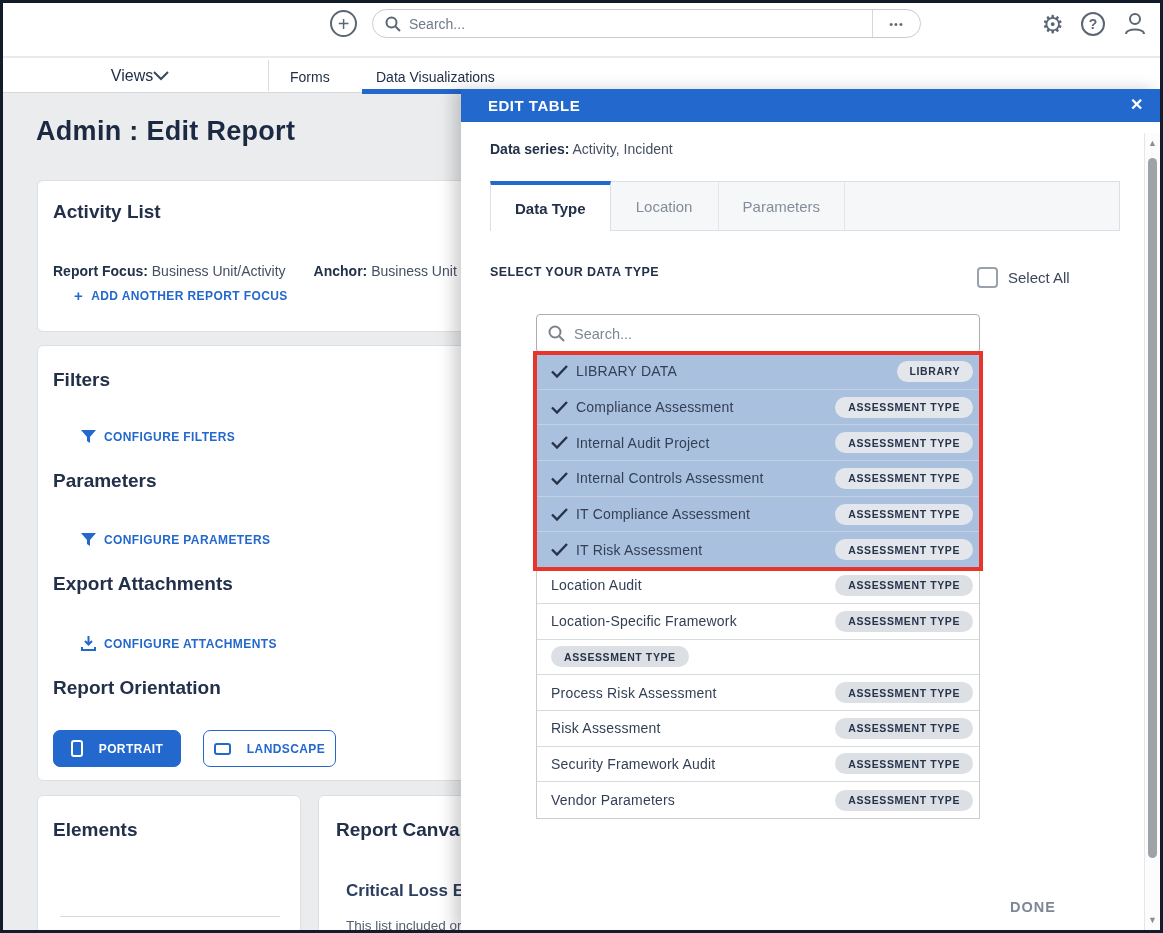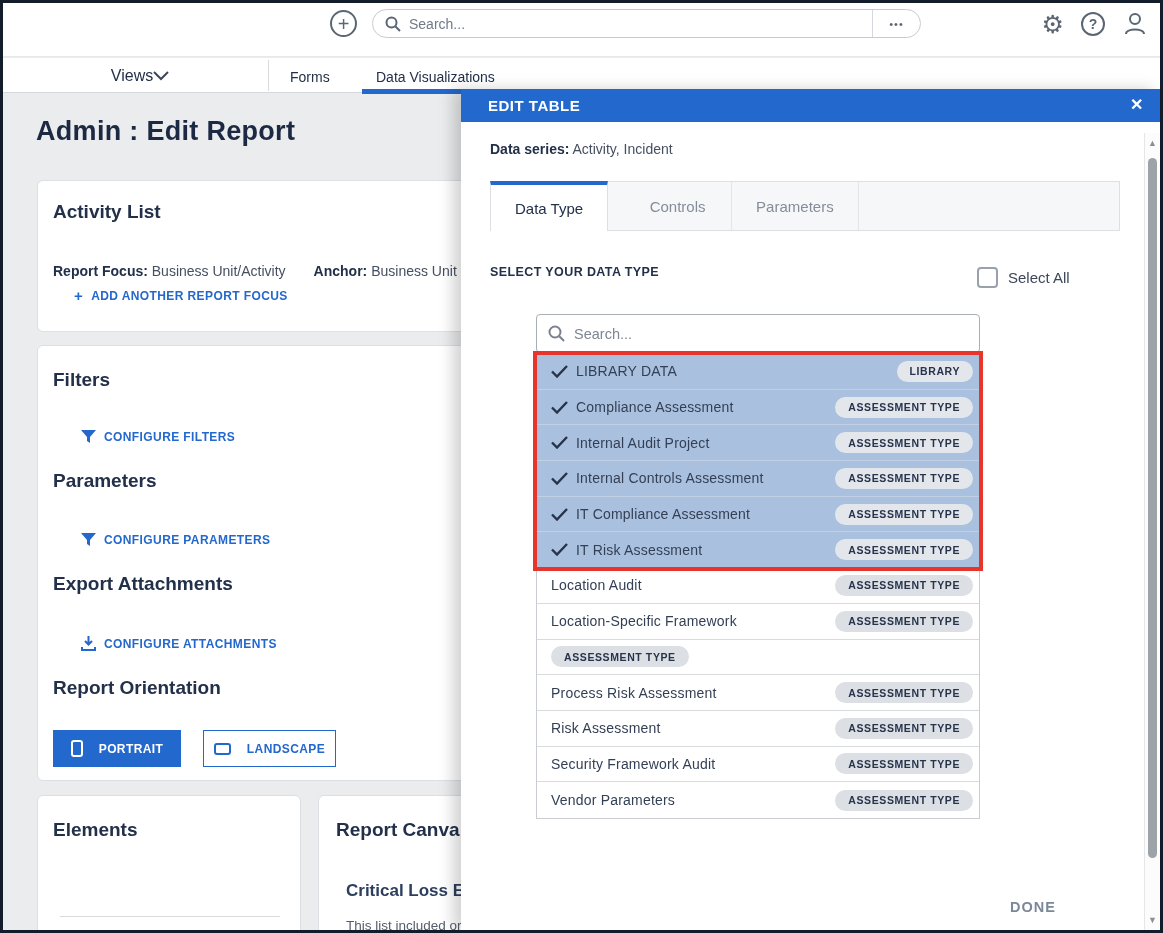--- a/index.html
+++ b/index.html
@@ -40,42 +40,42 @@
 .card-title{font-size:19px;font-weight:bold;color:var(--navy)}
 .activity-card{left:34px;top:177px;width:560px;height:152px}
 .activity-card .card-title{position:absolute;left:15px;top:20px}
 .meta-row{position:absolute;left:15px;top:82px;font-size:14px;color:#454f61;display:flex;gap:28px}
 .meta-row b{color:var(--navy)}
 .blue-link{display:flex;align-items:center;gap:8px;color:var(--accent-blue);font-size:12px;font-weight:bold;letter-spacing:.4px;cursor:pointer}
 .add-focus{position:absolute;left:36px;top:106px}
 .filters-card{left:34px;top:342px;width:560px;height:436px}
 .sec-title{position:absolute;left:15px;font-size:19px;font-weight:bold;color:var(--navy)}
 .cfg-link{position:absolute;left:43px}
-.orient-btn{position:absolute;top:384px;height:37px;border-radius:0;font-size:12px;font-weight:bold;letter-spacing:.4px;display:flex;align-items:center;justify-content:center;gap:16px;cursor:pointer}
+.orient-btn{position:absolute;top:384px;height:37px;border-radius:7px;font-size:12px;font-weight:bold;letter-spacing:.4px;display:flex;align-items:center;justify-content:center;gap:16px;cursor:pointer}
 .portrait-btn{left:15px;width:128px;background:var(--accent-blue);color:#fff;border:1px solid var(--accent-blue)}
 .landscape-btn{left:165px;width:133px;background:#fff;color:var(--accent-blue);border:1px solid var(--accent-blue)}
 .p-icon{width:12px;height:17px;border:2px solid #fff;border-radius:3px}
 .l-icon{width:17px;height:12px;border:2px solid var(--accent-blue);border-radius:3px}
 .elements-card{left:34px;top:792px;width:264px;height:180px}
 .elements-card .card-title{position:absolute;left:15px;top:23px}
 .elements-divider{position:absolute;left:22px;top:120px;width:220px;height:1px;background:#d9d9d9}
 .canvas-card{left:315px;top:792px;width:345px;height:180px}
 .canvas-card .card-title{position:absolute;left:17px;top:23px;white-space:nowrap;overflow:hidden}
 .canvas-item-title{position:absolute;left:27px;top:85px;font-size:17px;font-weight:bold;color:#2c3e5d;white-space:nowrap}
 .canvas-item-text{position:absolute;left:27px;top:122px;font-size:13.5px;color:#555e6b;white-space:nowrap}
 
 
 .panel{position:absolute;left:458px;top:86px;right:0;bottom:0;background:#fff;z-index:5;box-shadow:-8px 0 14px rgba(0,0,0,.18)}
 .panel-header{position:absolute;top:0;left:0;right:0;height:33px;background:var(--accent-blue);color:#fff;display:flex;align-items:center;padding-left:27px;font-size:15px;font-weight:bold;letter-spacing:.5px}
 .panel-close{position:absolute;right:16px;top:6px;color:#fff;font-size:16px;font-weight:bold;cursor:pointer}
 .data-series{position:absolute;left:29px;top:52px;font-size:14px;color:#454f61}
 .data-series b{color:var(--navy)}
 .ptabs{position:absolute;left:29px;top:92px;width:630px;height:50px;background:#f6f7f8;border:1px solid #dcdfe3;display:flex}
 .ptab{position:relative;min-width:108px;padding:0 24px;display:flex;align-items:center;justify-content:center;font-size:15px;color:#848d9a;border-right:1px solid #e3e5e8;cursor:pointer}
-.ptab.active{background:#fff;color:var(--navy);font-weight:normal;border-right:1px solid #dcdfe3;margin:-1px 16px -1px -1px;border-left:1px solid #dcdfe3;border-top:4px solid var(--accent-blue)}
+.ptab.active{background:#fff;color:var(--navy);font-weight:bold;border-right:1px solid #dcdfe3;margin:-1px 0 -1px -1px;border-left:1px solid #dcdfe3;border-top:4px solid var(--accent-blue)}
 .select-label{position:absolute;left:29px;top:176px;font-size:12.5px;font-weight:bold;color:var(--navy);letter-spacing:.4px}
 .select-all{position:absolute;left:516px;top:178px;display:flex;align-items:center;gap:10px;font-size:15px;color:#3c4759;cursor:pointer}
 .checkbox{width:21px;height:21px;border:2px solid #99a1ac;border-radius:4px;background:#fff}
 .psearch{position:absolute;left:75px;top:225px;width:444px;height:39px;border:1px solid #a9aeb5;border-radius:4px;display:flex;align-items:center;background:#fff}
 .psearch .mag{margin-left:11px}
 .psearch input{flex:1;border:none;outline:none;font-size:14.5px;color:#55606e;padding:0 9px;background:transparent;font-family:"Liberation Sans",sans-serif}
 .psearch input::placeholder{color:#7d8692}
 .dt-list{position:absolute;left:75px;top:264px;width:444px;border:1px solid #c9cdd1;background:#fff}
 .row{height:35.7px;display:flex;align-items:center;padding:0 6px 0 14px;border-bottom:1px solid #d8dbde;background:#fff;cursor:pointer}
 .row:last-child{border-bottom:none}
@@ -221,21 +221,21 @@
       <b>Data series:</b>
       <span>Activity, Incident</span>
     </div>
 
     <div class="ptabs">
   <div class="ptab active">
     <span class="ptab-label">Data Type</span>
   </div>
 
   <div class="ptab">
-    <span class="ptab-label">Controls</span>
+    <span class="ptab-label">Location</span>
   </div>
 
   <div class="ptab">
     <span class="ptab-label">Parameters</span>
   </div>
 </div>
 
     <div class="select-label">SELECT YOUR DATA TYPE</div>
     <div class="select-all">
       <span class="checkbox"></span>

